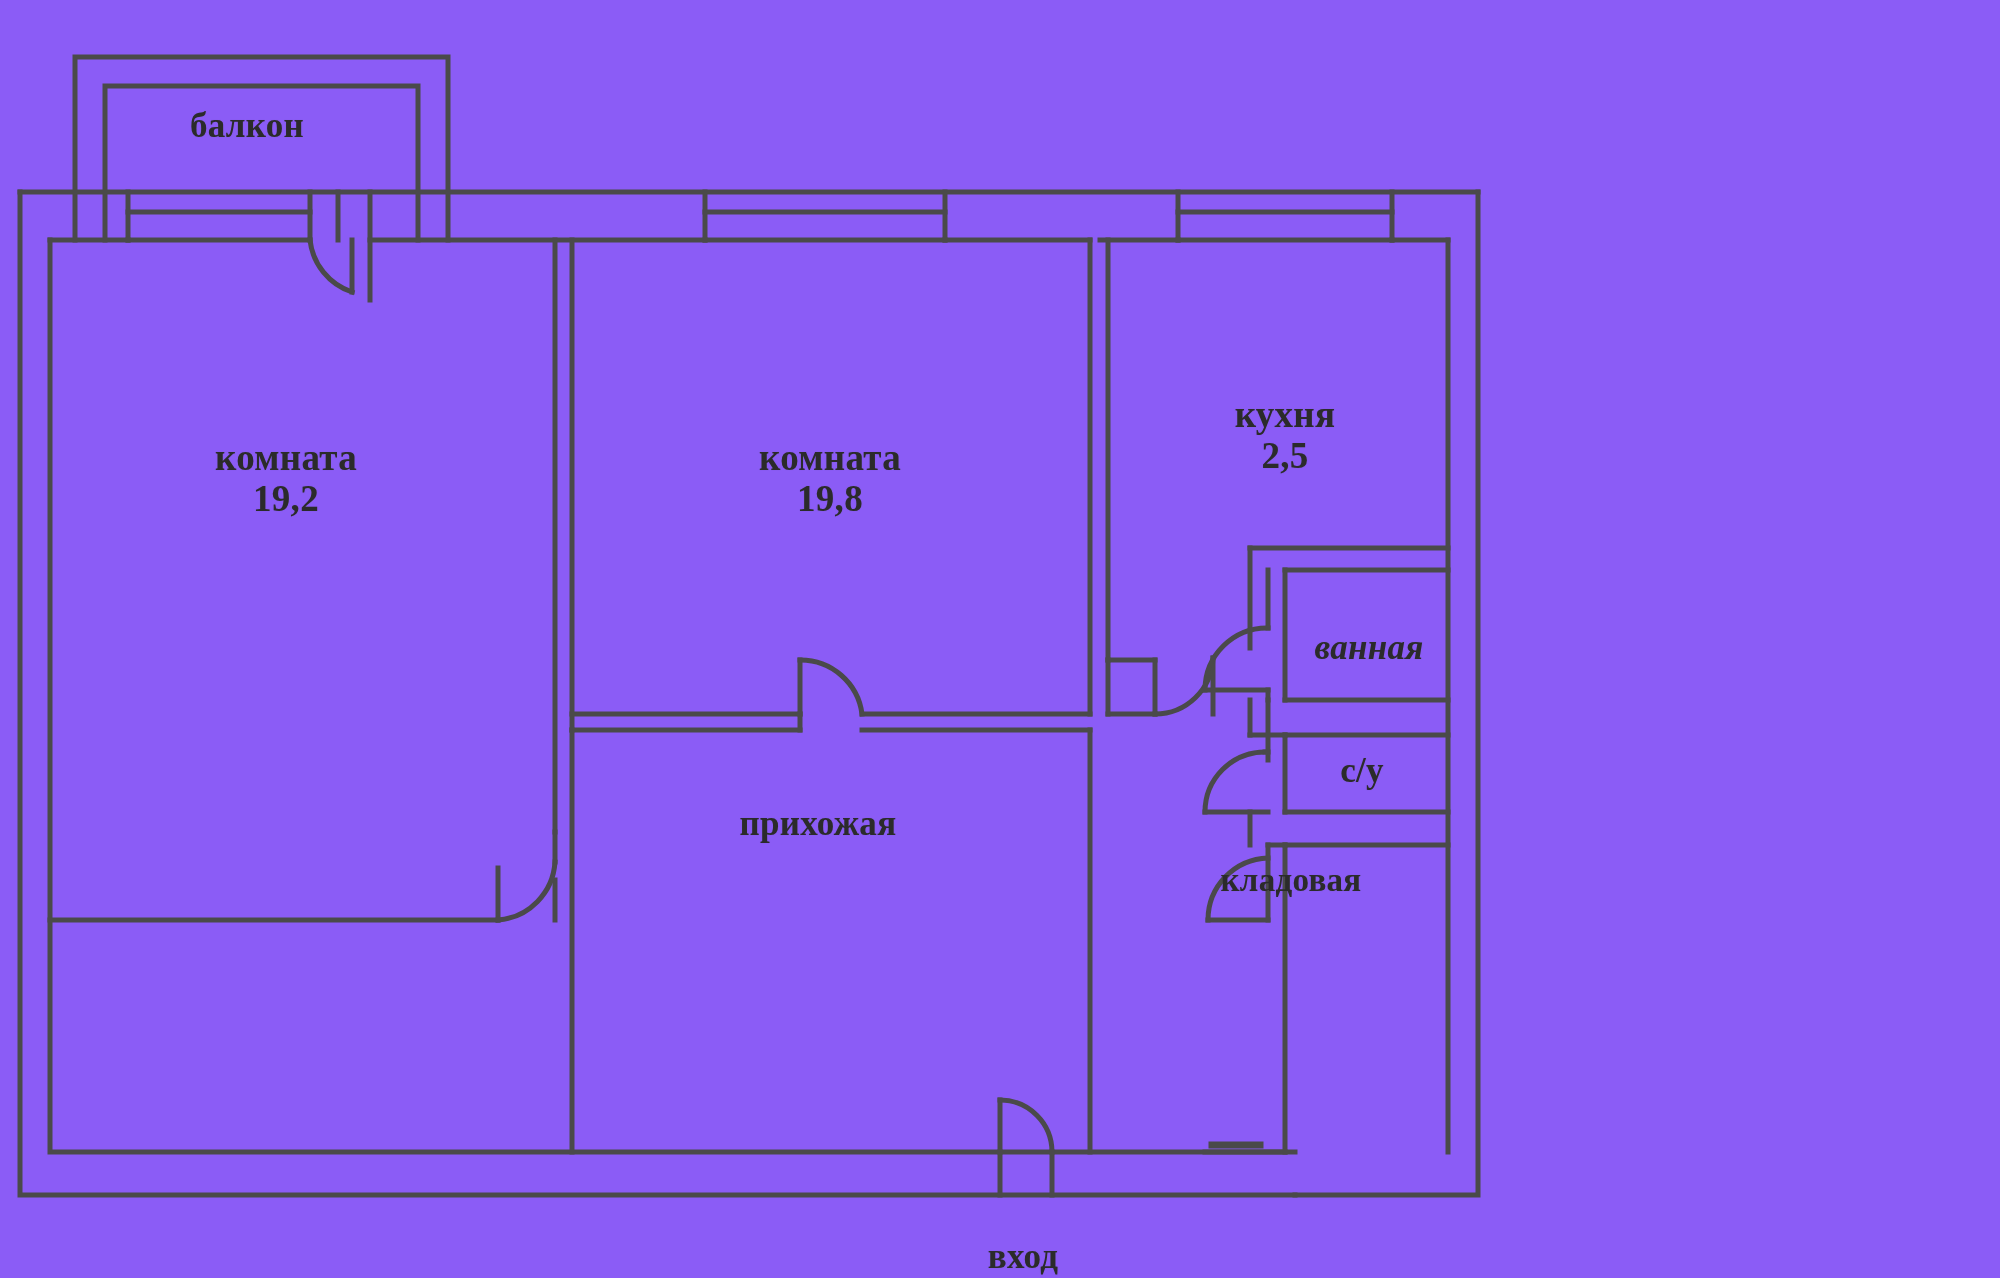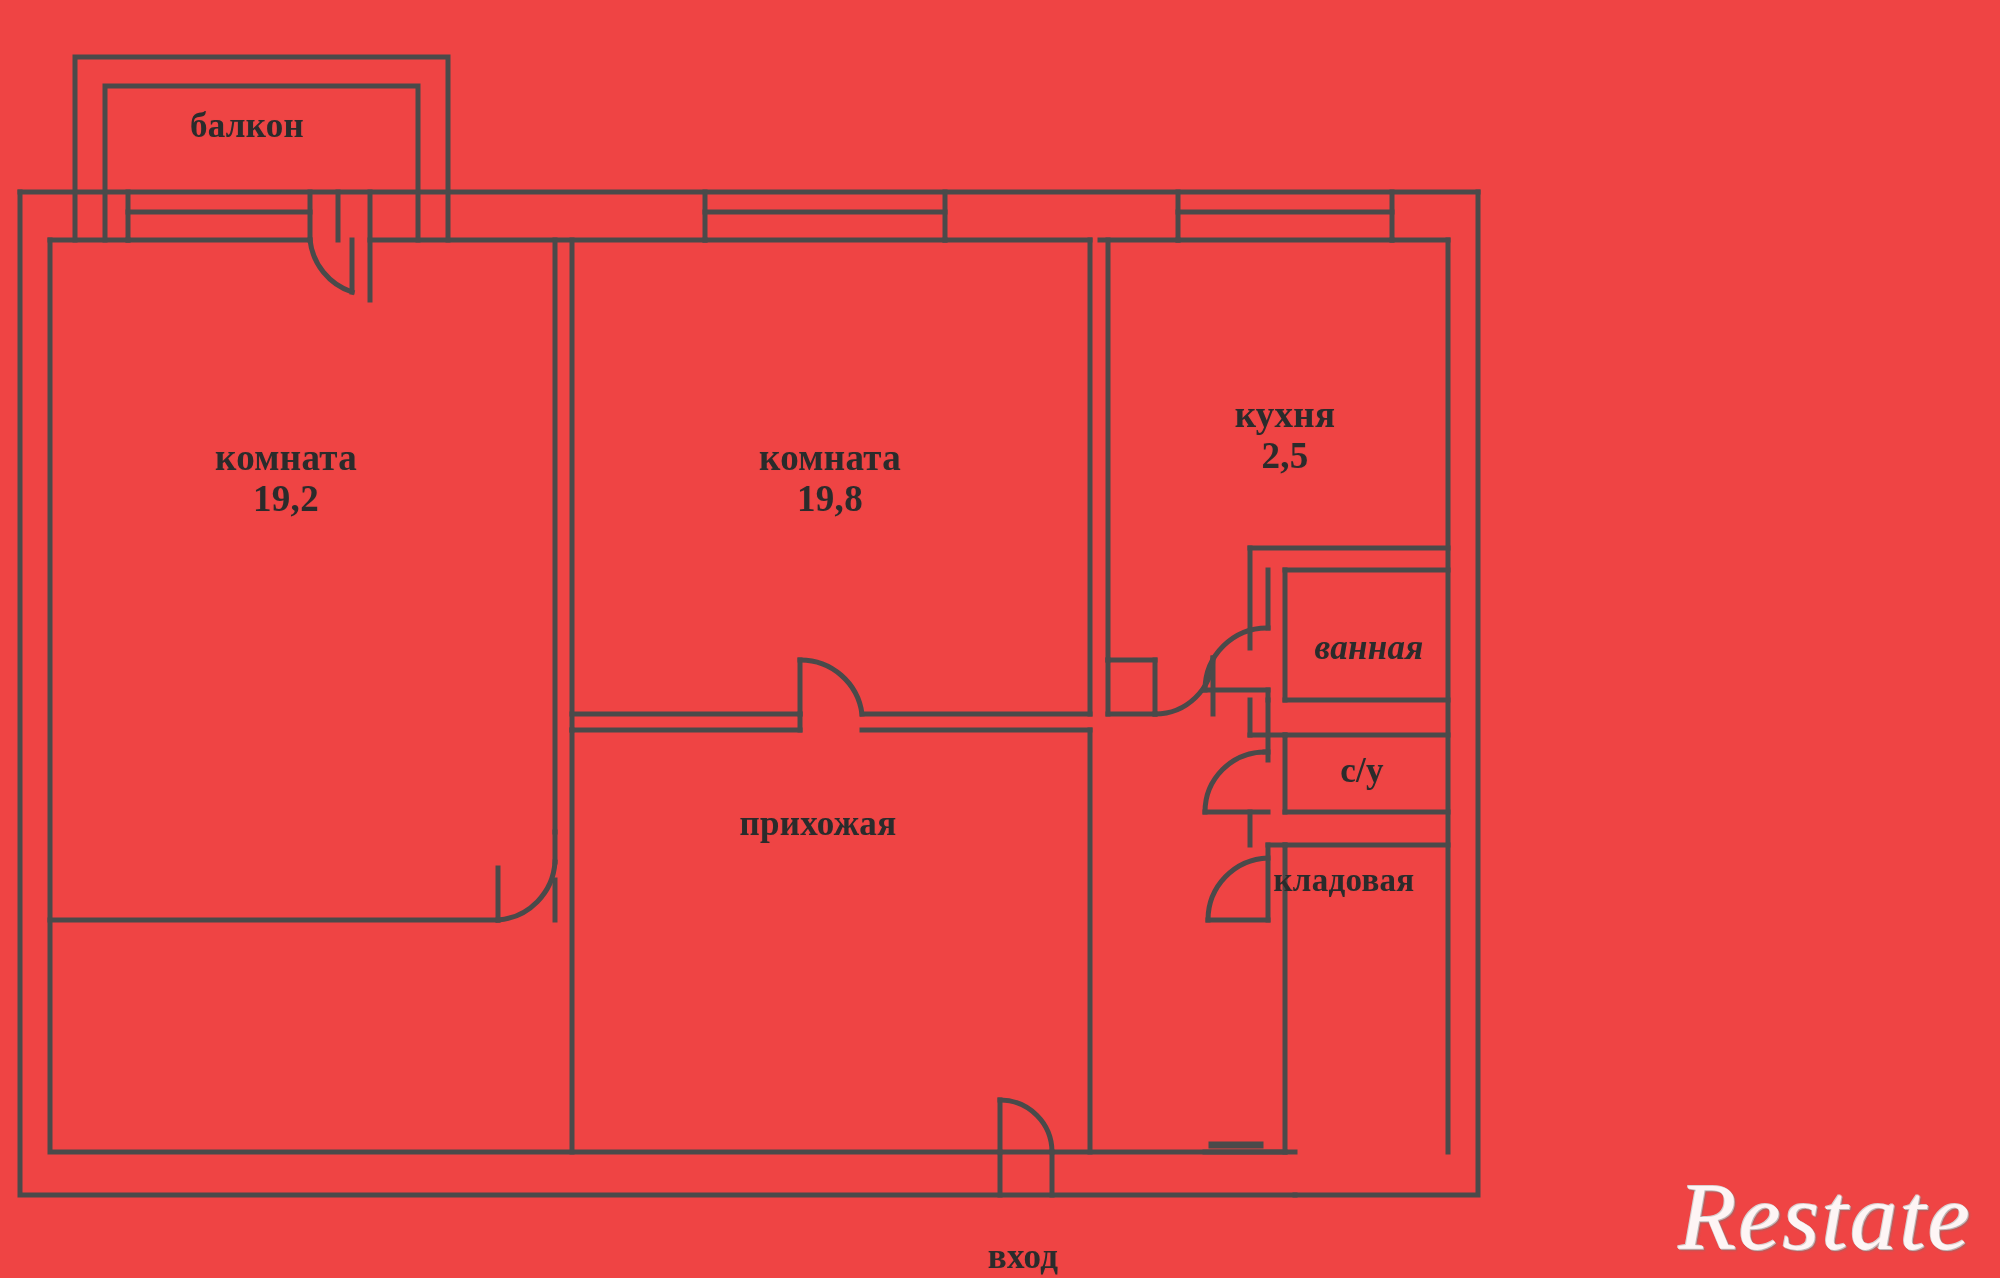--- a/index.html
+++ b/index.html
@@ -7,21 +7,21 @@
     padding: 0;
     background: #ffffff;
   }
   body {
     font-family: "Liberation Serif", "DejaVu Serif", serif;
   }
   #plan-root {
     position: relative;
     width: 2000px;
     height: 1278px;
-    background: #ef4444;
+    background: #8b5cf6;
     overflow: hidden;
   }
   #plan-svg {
     position: absolute;
     left: 0;
     top: 0;
     width: 2000px;
     height: 1278px;
   }
   .room-label {
@@ -250,27 +250,26 @@
   </div>
 
   <div class="room-label sz-mid" style="left:1369px; top:648px;font-style:italic;">
     <span class="lbl-name">ванная</span>
   </div>
 
   <div class="room-label sz-mid" style="left:1362px; top:771px;">
     <span class="lbl-name">с/у</span>
   </div>
 
-  <div class="room-label sz-small" style="left:1344px; top:880px;">
+  <div class="room-label sz-small" style="left:1291px; top:880px;">
     <span class="lbl-name">кладовая</span>
   </div>
 
   <div class="room-label sz-mid" style="left:818px; top:824px;">
     <span class="lbl-name">прихожая</span>
   </div>
 
   <div class="room-label sz-mid" style="left:1023px; top:1225px;margin-top:32px;">
     <span class="lbl-name">вход</span>
   </div>
 
-  <div id="watermark">Restate</div>
 
 </div>
 
 </body></html>

